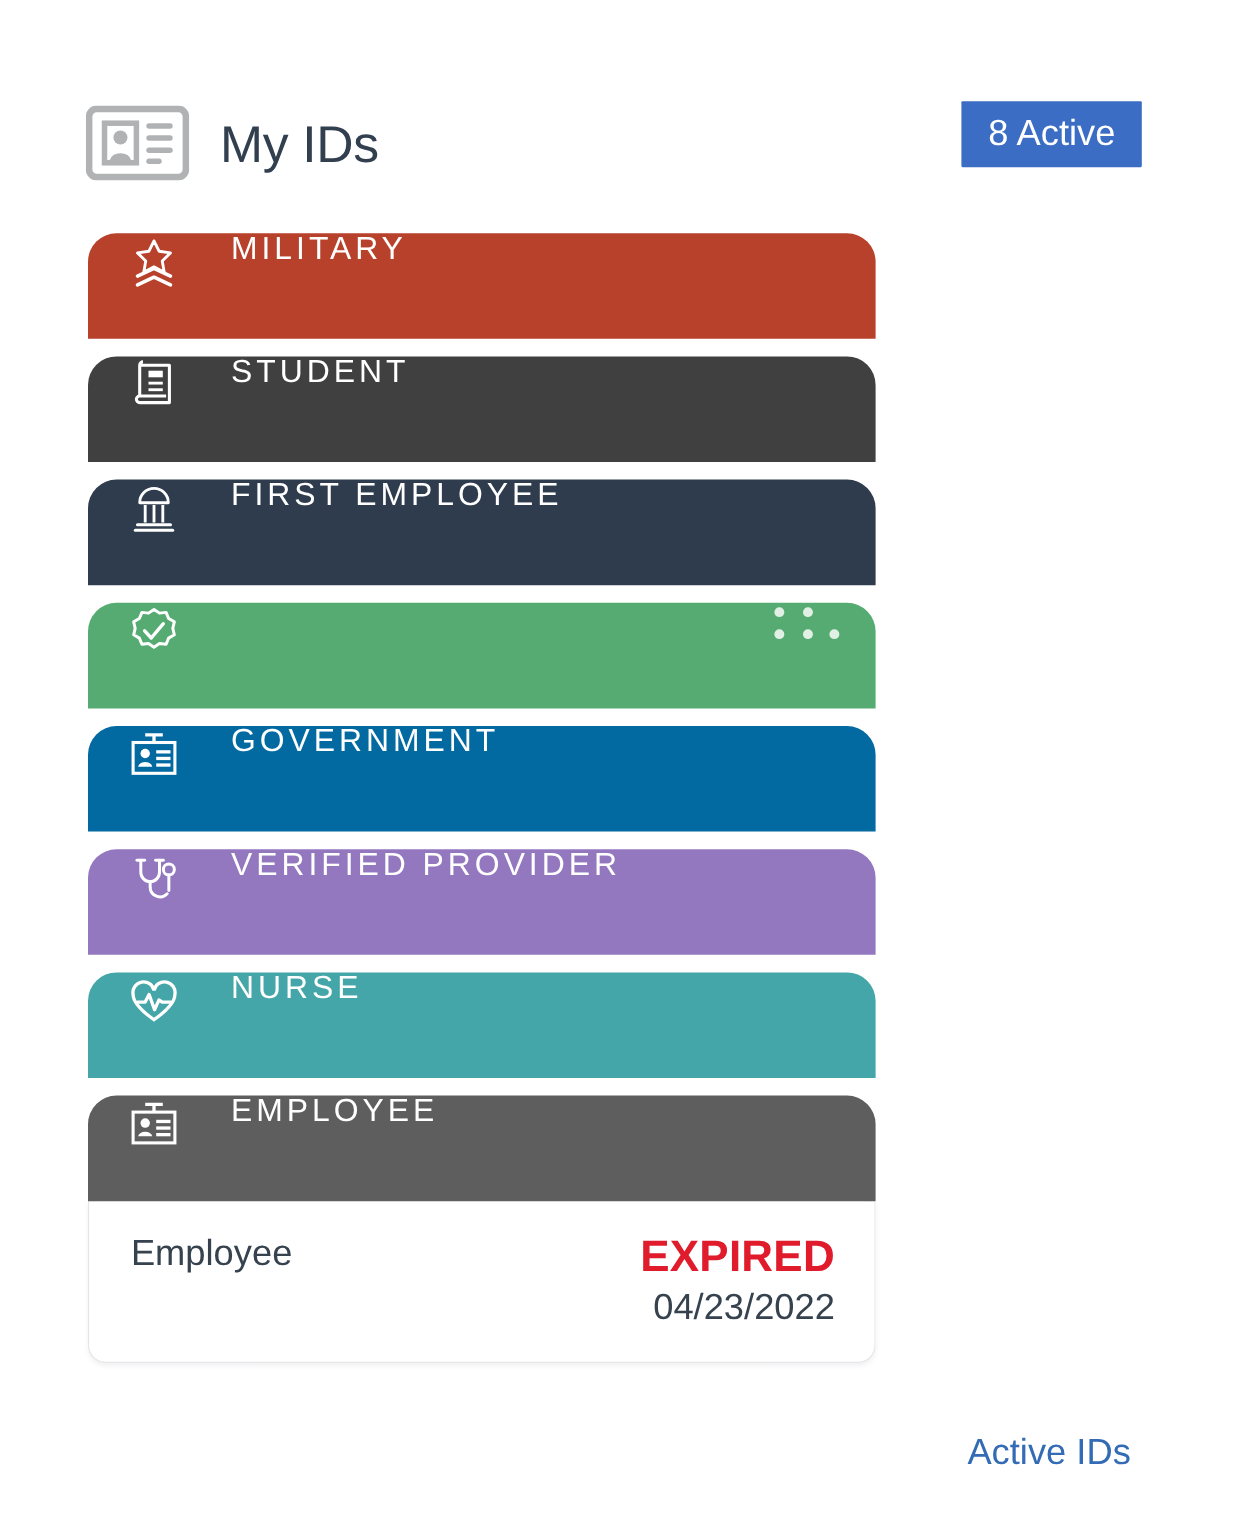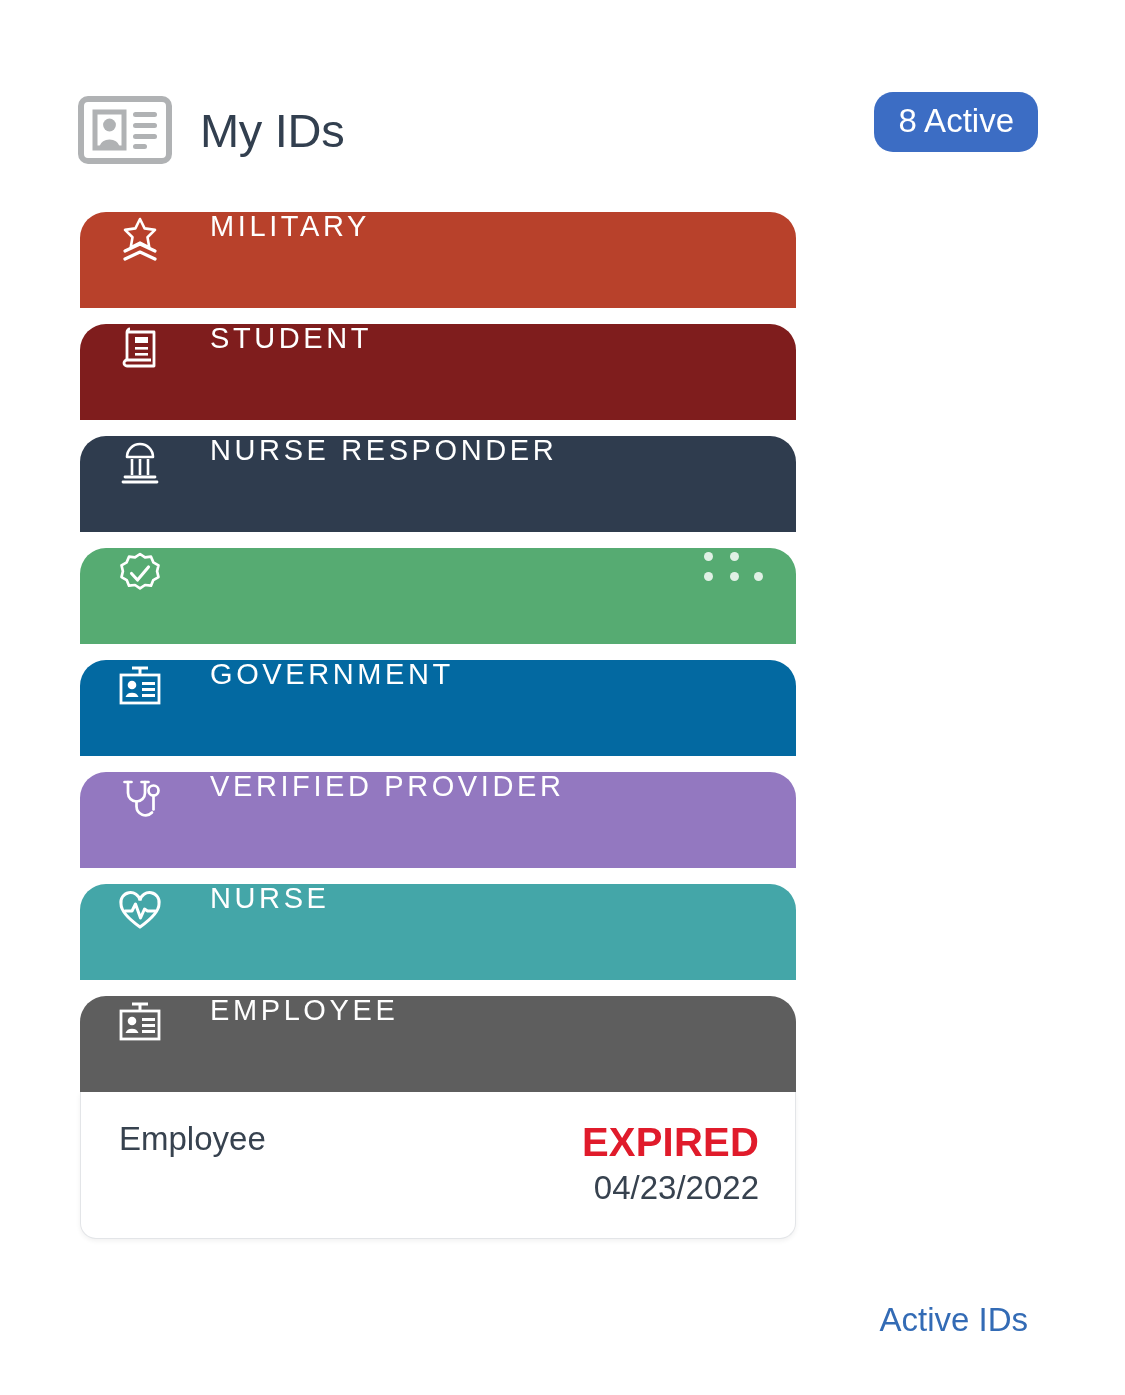--- a/index.html
+++ b/index.html
@@ -49,21 +49,21 @@
   }
   .active-badge {
     position: absolute;
     right: 0;
     top: 4px;
     background: #3c6dc4;
     color: #ffffff;
     font-size: 33px;
     font-weight: 400;
     padding: 12px 24px 15px 24px;
-    border-radius: 19px;
+    border-radius: 1px;
     line-height: 1;
     white-space: nowrap;
   }
 
   
   .id-stack {
     position: absolute;
     left: 80px;
     top: 212px;
     width: 716px;
@@ -219,42 +219,42 @@
     <div class="id-card" style="background:#b8412b">
       <svg class="card-icon" viewBox="0 0 52 52">
         <path d="M26 7 l4.6 9.4 10.4 1.5 -7.5 7.3 1.8 10.3 -9.3 -4.9 -9.3 4.9 1.8 -10.3 -7.5 -7.3 10.4 -1.5 z" fill="none" stroke="#ffffff" stroke-width="2.6" stroke-linejoin="round"></path>
         <path d="M11 39 l15 -7 15 7" fill="none" stroke="#ffffff" stroke-width="3.2" stroke-linecap="round" stroke-linejoin="round"></path>
         <path d="M11 47 l15 -7 15 7" fill="none" stroke="#ffffff" stroke-width="3.2" stroke-linecap="round" stroke-linejoin="round"></path>
       </svg>
       <div class="card-label">MILITARY</div>
       <div class="card-spacer"></div>
     </div>
 
-    <div class="id-card" style="background:#7f1d1d">
+    <div class="id-card" style="background:#404040">
       <svg class="card-icon" viewBox="0 0 52 52">
         <path d="M13 8 h27 v34 h-27 a3 3 0 0 1 0 -6 h24" fill="none" stroke="#ffffff" stroke-width="2.8" stroke-linejoin="round"></path>
         <path d="M13 36 v-28 a3 3 0 0 1 3 -3" fill="none" stroke="#ffffff" stroke-width="2.8"></path>
         <rect x="21" y="13" width="13" height="6" fill="#ffffff"></rect>
         <rect x="21" y="23" width="13" height="2.6" fill="#ffffff"></rect>
         <rect x="21" y="29" width="13" height="2.6" fill="#ffffff"></rect>
       </svg>
       <div class="card-label">STUDENT</div>
       <div class="card-spacer"></div>
     </div>
 
     <div class="id-card" style="background:#2f3c4e">
       <svg class="card-icon" viewBox="0 0 52 52">
         <path d="M13 21 a13 13 0 0 1 26 0 z" fill="none" stroke="#ffffff" stroke-width="2.6" stroke-linejoin="round"></path>
         <line x1="18" y1="23" x2="18" y2="39" stroke="#ffffff" stroke-width="2.6"></line>
         <line x1="26" y1="23" x2="26" y2="39" stroke="#ffffff" stroke-width="2.6"></line>
         <line x1="34" y1="23" x2="34" y2="39" stroke="#ffffff" stroke-width="2.6"></line>
         <line x1="11" y1="41" x2="41" y2="41" stroke="#ffffff" stroke-width="2.8" stroke-linecap="round"></line>
         <line x1="9" y1="46" x2="43" y2="46" stroke="#ffffff" stroke-width="2.8" stroke-linecap="round"></line>
       </svg>
-      <div class="card-label">NURSE RESPONDER</div>
+      <div class="card-label">FIRST EMPLOYEE</div>
       <div class="card-spacer"></div>
     </div>
 
     <div class="id-card" style="background:#56ab72">
       <svg class="card-icon" viewBox="0 0 52 52">
         <path d="M26 6 l5 3.4 6 -0.7 2.3 5.6 5.2 3 -1.4 5.9 1.4 5.9 -5.2 3 -2.3 5.6 -6 -0.7 -5 3.4 -5 -3.4 -6 0.7 -2.3 -5.6 -5.2 -3 1.4 -5.9 -1.4 -5.9 5.2 -3 2.3 -5.6 6 0.7 z" fill="none" stroke="#ffffff" stroke-width="2.7" stroke-linejoin="round"></path>
         <path d="M17.5 25.5 l6 6.5 11 -13" fill="none" stroke="#ffffff" stroke-width="3.1" stroke-linecap="round" stroke-linejoin="round"></path>
       </svg>
       <div class="card-spacer"></div>
       <div class="dot-grip">

